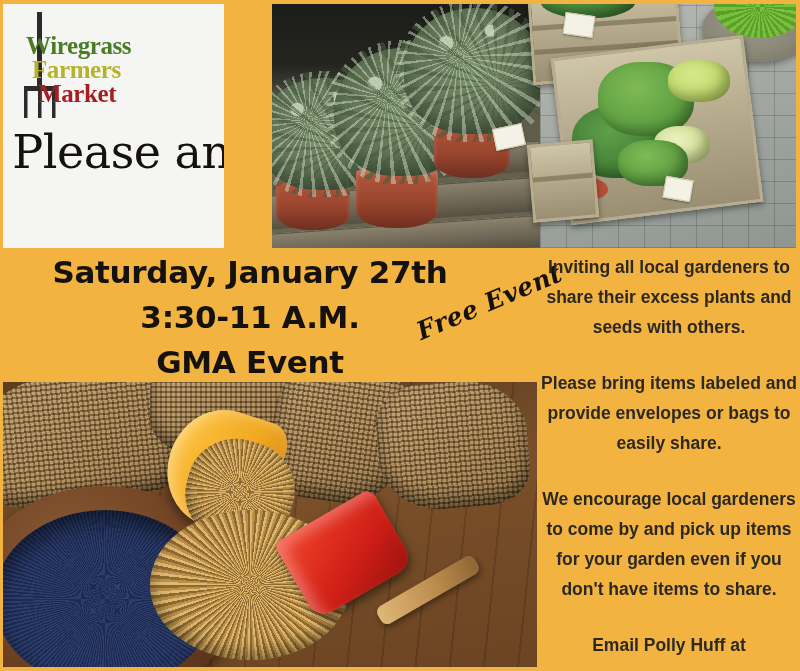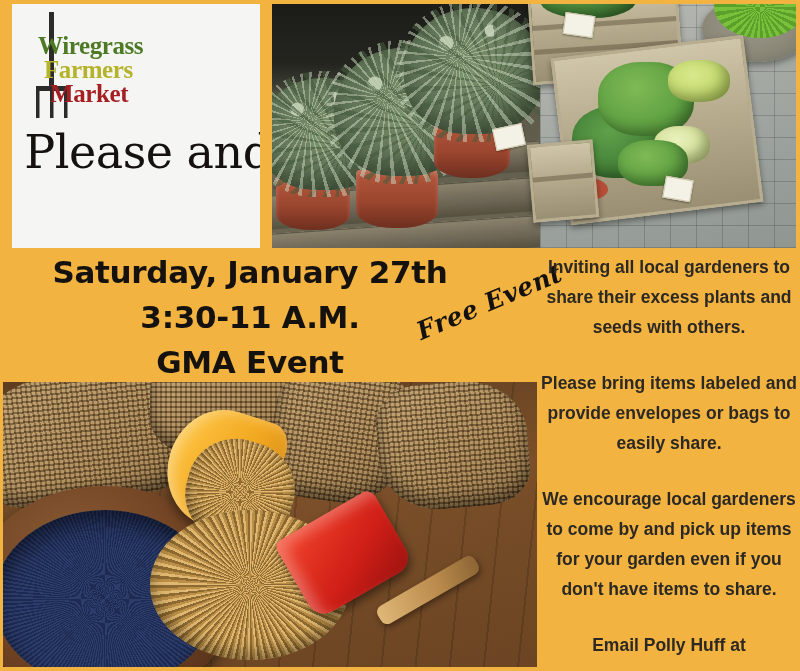--- a/index.html
+++ b/index.html
@@ -14,22 +14,22 @@
   .flyer {
     position:relative;
     width:800px; height:671px;
     background:#F2B340;
     overflow:hidden;
   }
 
   
   .title-panel {
     position:absolute;
-    left:12px; top:0;
-    width:248px; height:248px;
+    left:0; top:0;
+    width:224px; height:248px;
     background:#F5F5F3;
     overflow:hidden;
   }
 
   .logo {
     position:absolute;
     left:12px; top:12px;
     width:140px; height:108px;
   }
   .logo-fork {

